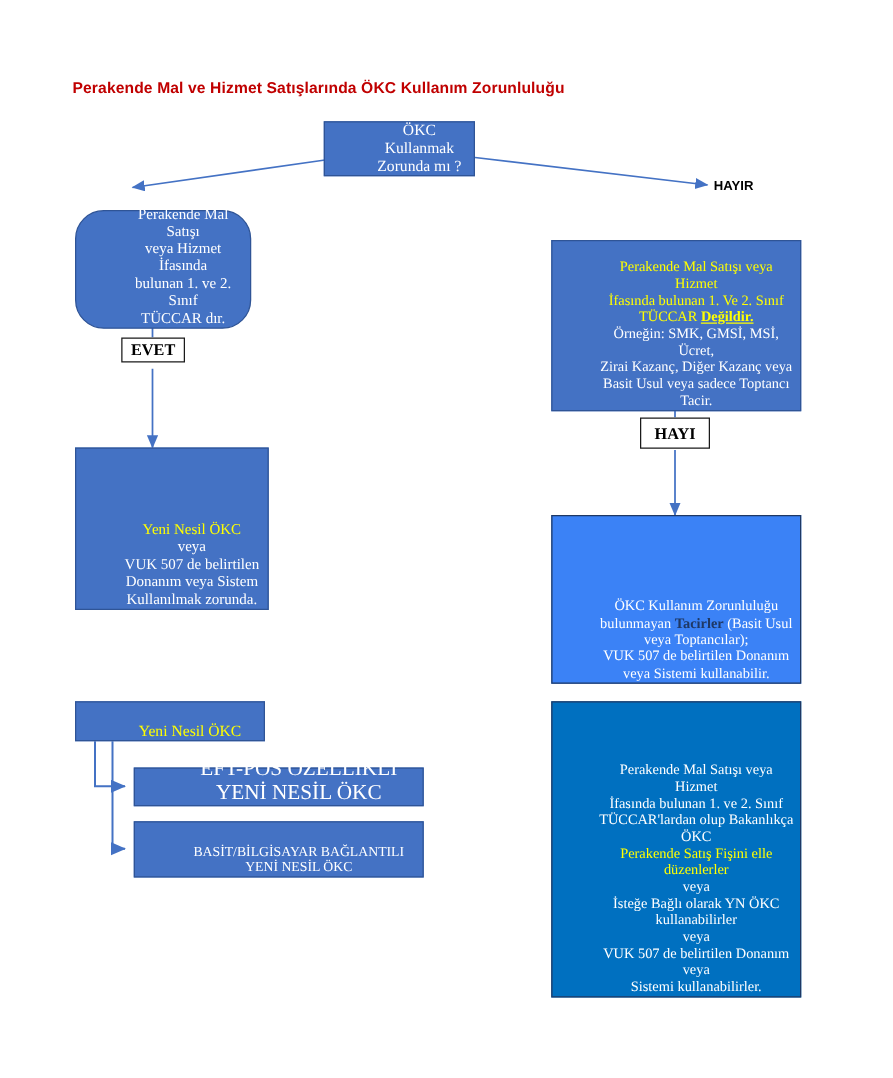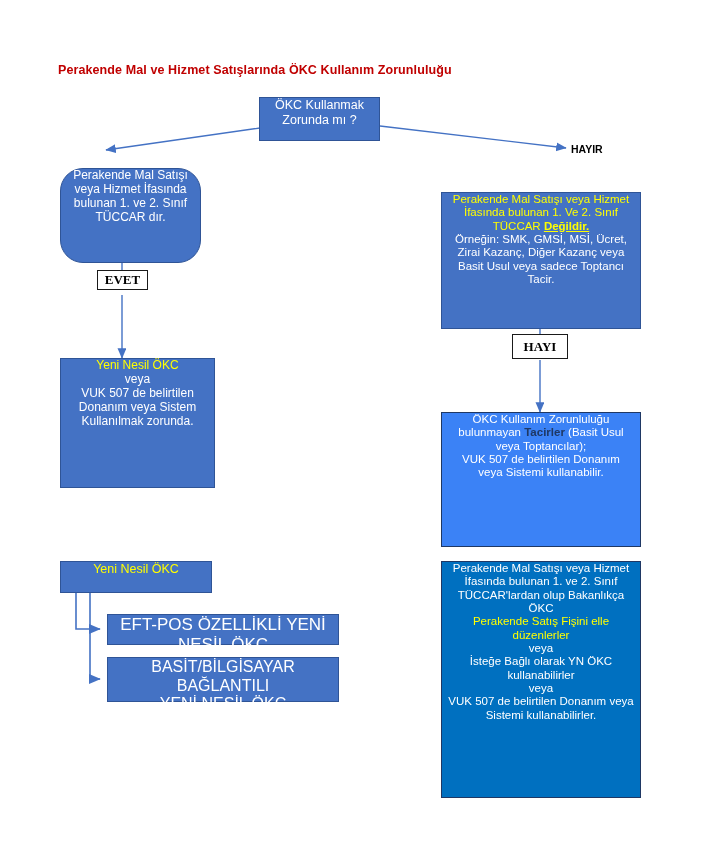--- a/index.html
+++ b/index.html
@@ -30,25 +30,26 @@
     white-space: nowrap;
   }
   
   .box {
     position: absolute;
     box-sizing: border-box;
     border: 1.5px solid #2F5496;
     background: #4472C4;
     color: #ffffff;
     display: flex;
-    align-items: flex-start;
+    align-items: flex-end;
     justify-content: center;
     text-align: center;
-    font-family: Liberation Sans, sans-serif;
+    font-family: Liberation Serif, serif;
     line-height: 1.16;
+    padding-left: 32px;
   }
   .box .inner {
     width: 100%;
     padding: 0 4px;
     box-sizing: border-box;
   }
   .box-blue-strong {
     background: #0070C0;
     border: 1.5px solid #1F3864;
   }
@@ -158,21 +159,21 @@
       <div class="yellow">Yeni Nesil ÖKC</div>
     </div>
   </div>
 
   <div class="box" style="left:107px; top:614px; width:232px; height:31px; font-size:17px;">
     <div class="inner">
       <div>EFT-POS ÖZELLİKLİ YENİ NESİL ÖKC</div>
     </div>
   </div>
 
-  <div class="box" style="left:107px; top:657px; width:232px; height:45px; font-size:16px;">
+  <div class="box" style="left:107px; top:657px; width:232px; height:45px; font-size:11px;">
     <div class="inner">
       <div>BASİT/BİLGİSAYAR BAĞLANTILI</div>
       <div>YENİ NESİL ÖKC</div>
     </div>
   </div>
 
   <div class="box" style="left:441px; top:192px; width:200px; height:137px; font-size:11.5px;">
     <div class="inner">
       <div class="yellow">Perakende Mal Satışı veya Hizmet</div>
       <div class="yellow">İfasında bulunan 1. Ve 2. Sınıf</div>

